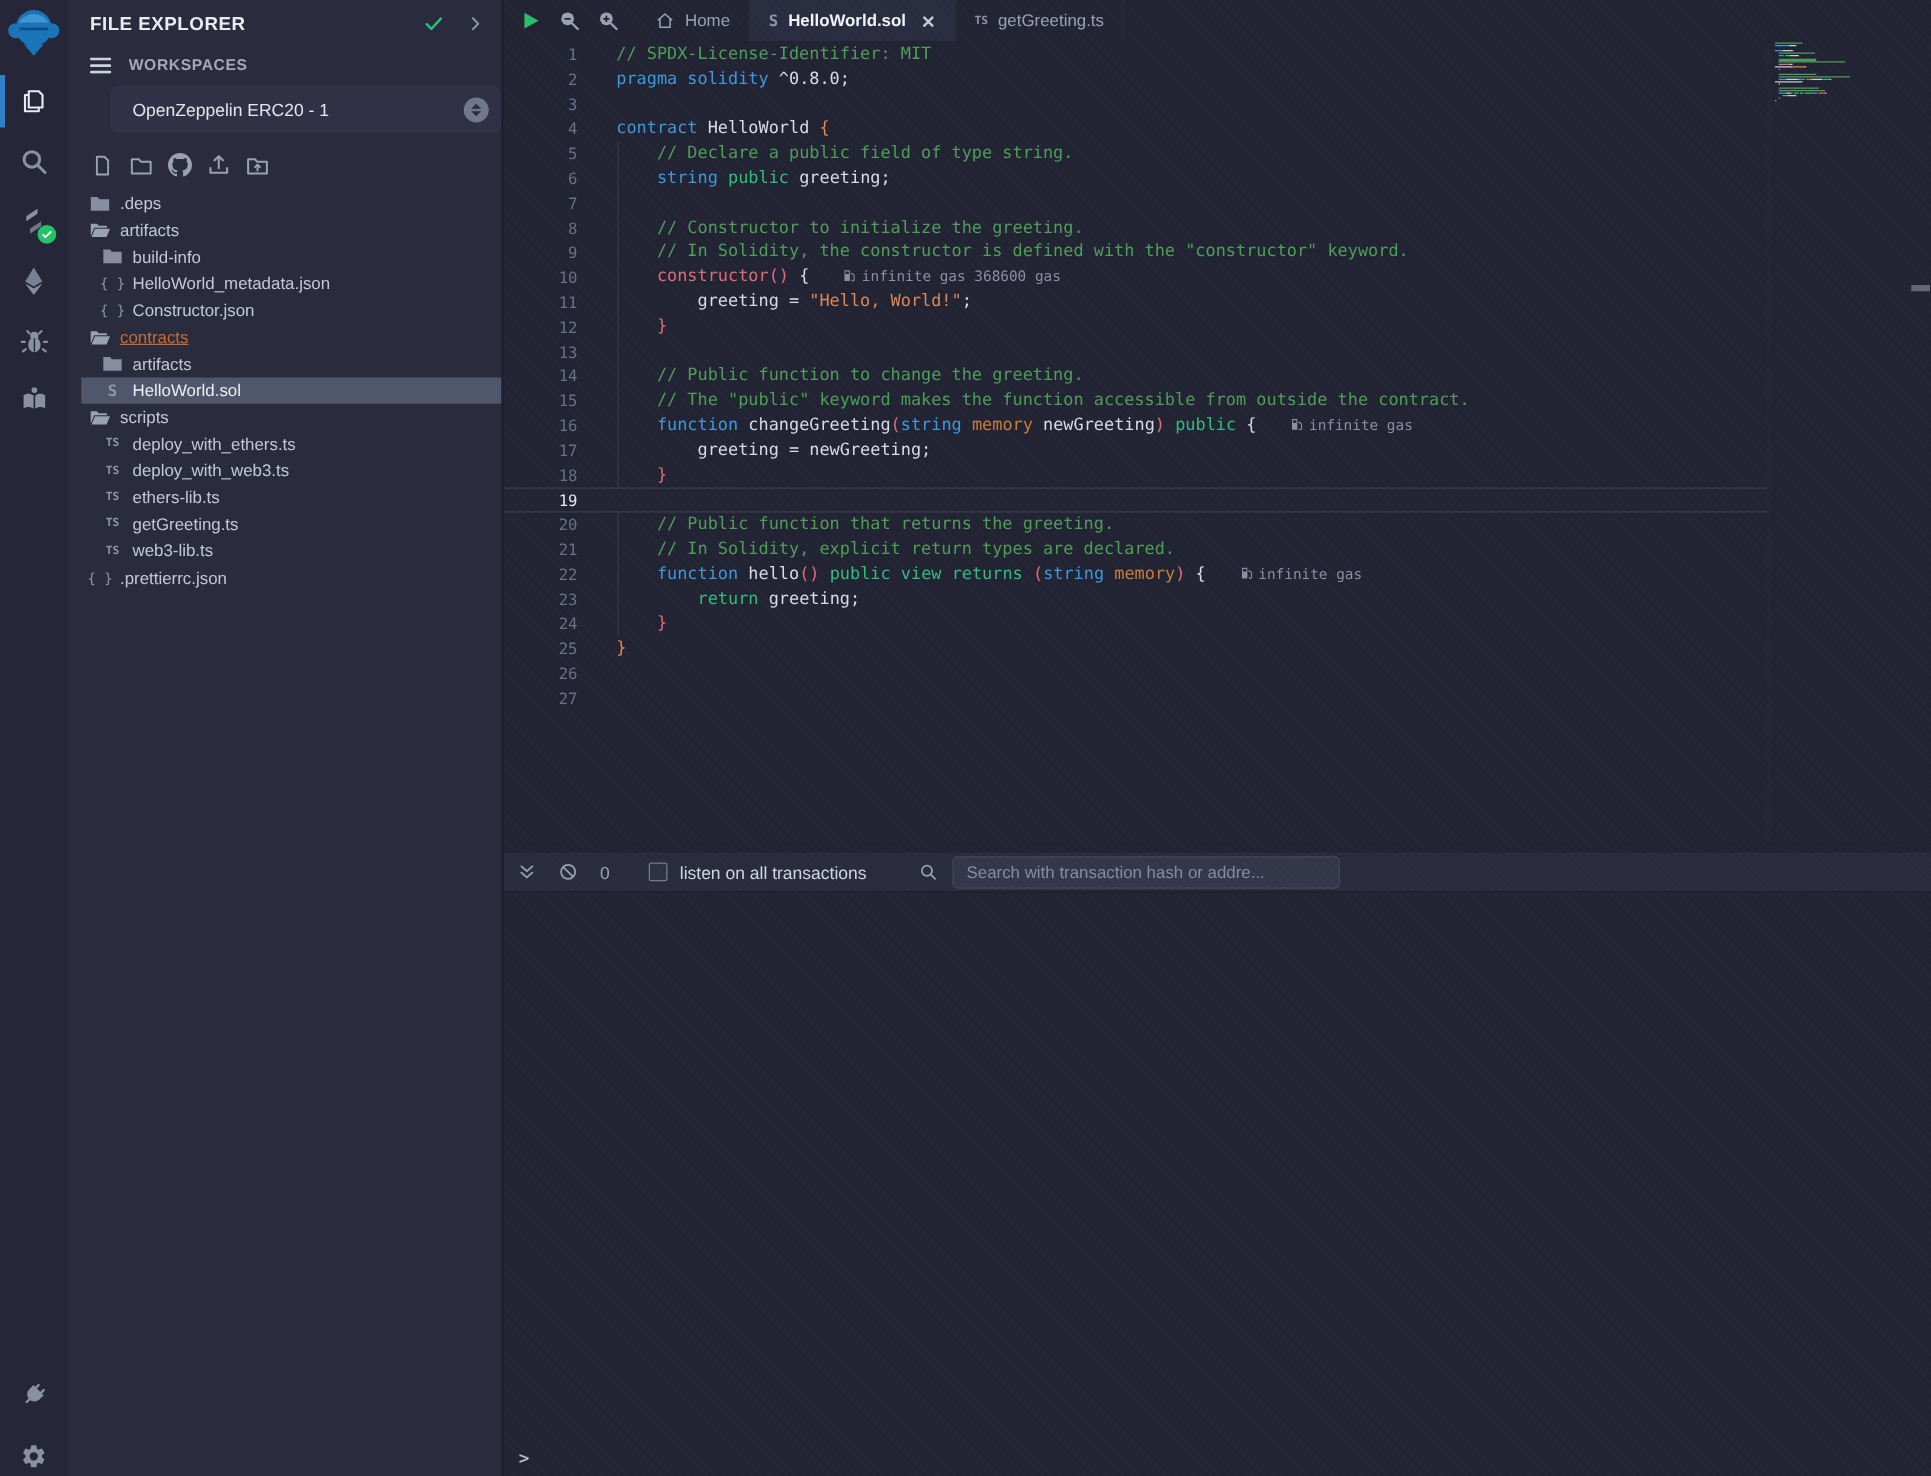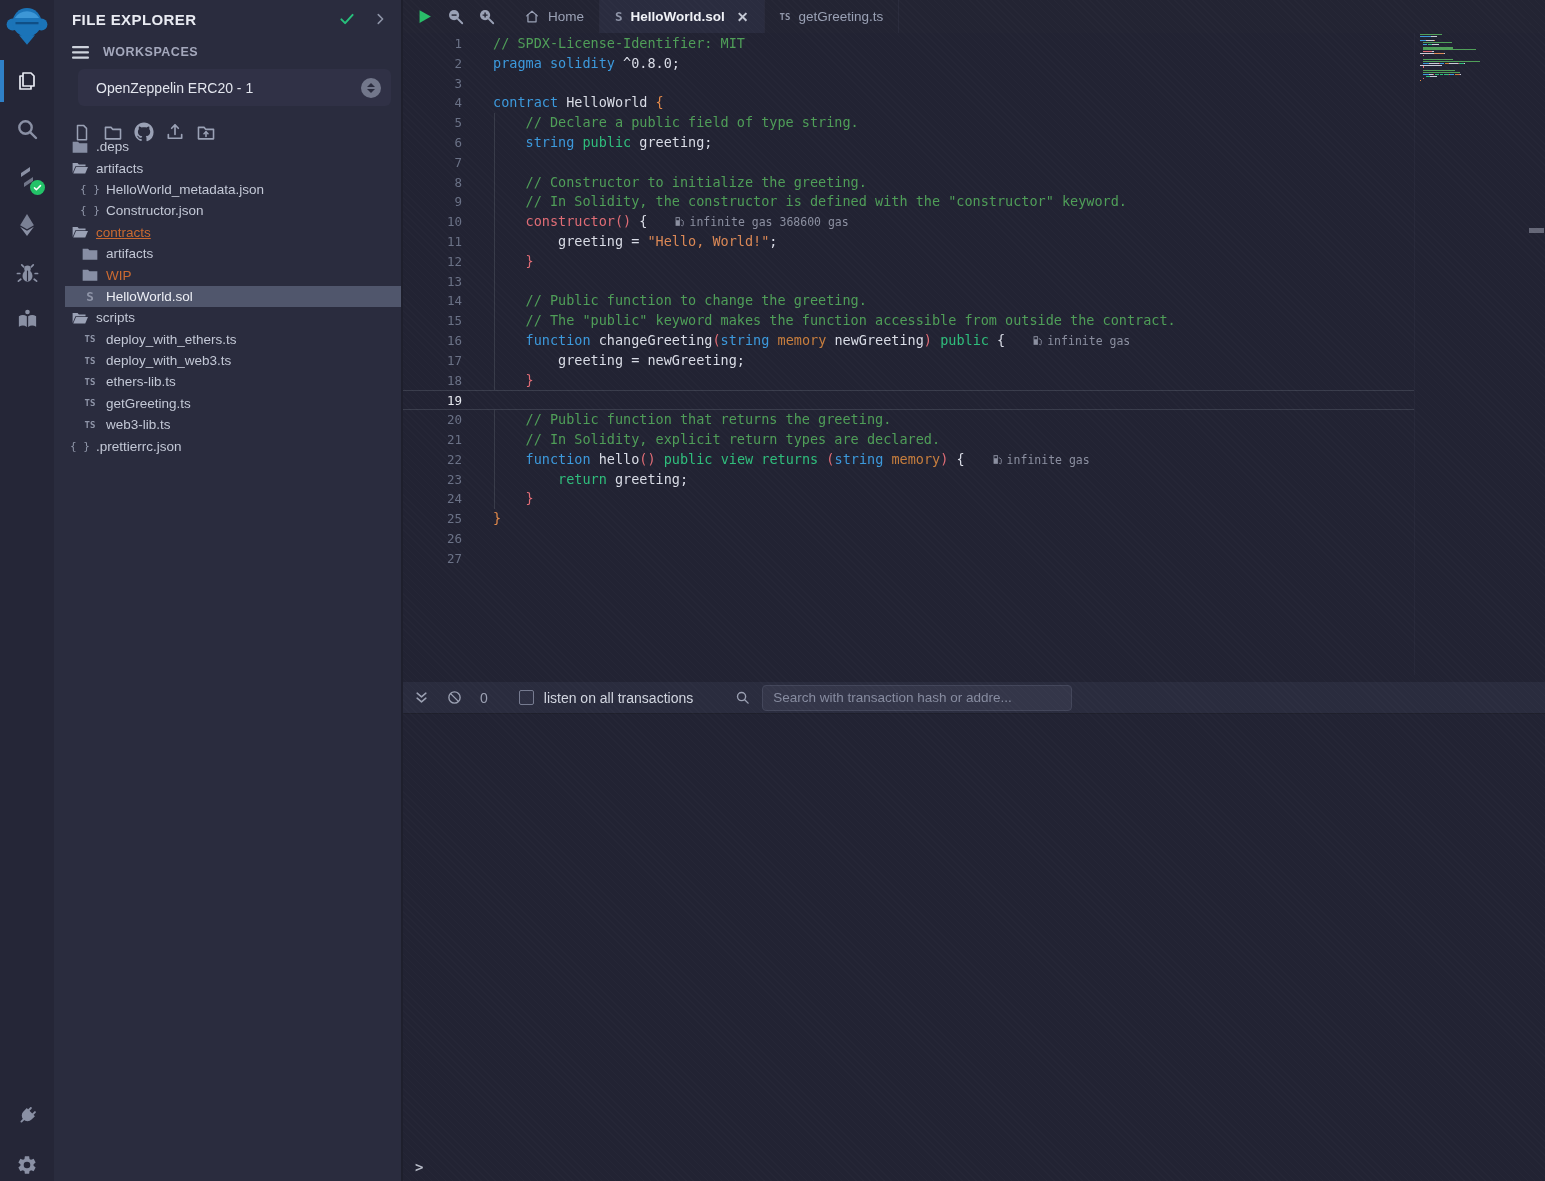--- a/index.html
+++ b/index.html
@@ -23,29 +23,29 @@
   .act-item .badge{ position:absolute; right:9px; bottom:5px; width:15px; height:15px; border-radius:50%; background:#23c268; display:flex; align-items:center; justify-content:center; }
   .act-item.active::before{ content:""; position:absolute; left:0; top:2px; bottom:2px; width:4px; background:#2f80c7; }
   .logo-item{ height:52px; top:0; }
 
   
   .side-panel{ position:absolute; left:54px; top:0; width:349px; height:100%; background:#2a2c3e; border-right:2px solid #1e1f2c; z-index:2; }
   .sp-header{ position:absolute; top:8px; left:18px; right:14px; height:22px; display:flex; align-items:center; }
   .sp-title{ color:#e9ebf2; font-size:15px; font-weight:600; letter-spacing:.4px; flex:1; }
   .ws-row{ position:absolute; top:43px; left:18px; height:18px; display:flex; align-items:center; gap:14px; }
   .ws-label{ color:#a4a8bc; font-size:12.5px; font-weight:600; letter-spacing:.5px; }
-  .ws-select{ position:absolute; top:69px; left:24px; width:313px; height:37px; background:#303146; border-radius:6px;
+  .ws-select{ position:absolute; top:69px; left:34px; width:313px; height:37px; background:#303146; border-radius:6px;
     display:flex; align-items:center; padding:0 10px 0 18px; cursor:pointer; }
   .ws-name{ color:#e3e6ee; font-size:14px; flex:1; }
   .spin-circle{ width:20px; height:20px; border-radius:50%; background:#72778b; display:flex; flex-direction:column; align-items:center; justify-content:center; gap:2px; }
   .spin-circle i{ width:0; height:0; border-left:4px solid transparent; border-right:4px solid transparent; }
   .spin-circle i.up{ border-bottom:4px solid #2a2c3e; } .spin-circle i.dn{ border-top:4px solid #2a2c3e; }
   .sp-toolbar{ position:absolute; top:122px; left:18px; display:flex; gap:11px; }
   .sp-toolbar .icon{ width:20px; height:20px; cursor:pointer; }
-  .tree{ position:absolute; top:136px; left:0; right:0; }
+  .tree{ position:absolute; top:152px; left:0; right:0; }
   .tree-row{ position:relative; height:21.4px; display:flex; align-items:center; gap:8px; color:#c3c8d6; font-size:13.5px; cursor:pointer; white-space:nowrap; }
   .tree-row .icon{ width:16px; flex:0 0 16px; }
   .tree-row.modified{ color:#cb6a31; }
   .tree-row.selected{ background:#50566c; color:#eceef4; }
   .glyph{ font-family:"DejaVu Sans Mono",monospace; color:#8f95a8; }
 
   
   .main{ position:absolute; left:403px; top:0; right:0; height:100%; background:#222333; }
 
   .tabbar{ position:absolute; top:0; left:0; right:0; height:33px; background:#232433; display:flex; align-items:stretch; }
@@ -270,20 +270,28 @@
           <span class="icon">
             <svg width="17" height="14" viewBox="0 0 26 20" fill="#9aa1b5">
               <path d="M1 2h8l2.2 2.5H22V7H5.5L1 18z"></path>
               <path d="M6.5 8.5H26L21.5 19H2z"></path>
             </svg>
           </span>
           <span>artifacts</span>
         </div>
         <div class="tree-row" style="padding-left: 28px;">
           <span class="icon">
+            <svg width="16" height="14" viewBox="0 0 24 20" fill="#878ea4">
+              <path d="M1 2h8l2.2 2.5H23v14H1z"></path>
+            </svg>
+          </span>
+          <span>build-info</span>
+        </div>
+        <div class="tree-row" style="padding-left: 28px;">
+          <span class="icon">
             <span class="glyph" style="font-size:11px;">{ }</span>
           </span>
           <span>HelloWorld_metadata.json</span>
         </div>
         <div class="tree-row" style="padding-left: 28px;">
           <span class="icon">
             <span class="glyph" style="font-size:11px;">{ }</span>
           </span>
           <span>Constructor.json</span>
         </div>
@@ -296,28 +304,20 @@
           </span>
           <span>contracts</span>
         </div>
         <div class="tree-row" style="padding-left: 28px;">
           <span class="icon">
             <svg width="16" height="14" viewBox="0 0 24 20" fill="#878ea4">
               <path d="M1 2h8l2.2 2.5H23v14H1z"></path>
             </svg>
           </span>
           <span>artifacts</span>
-        </div>
-        <div class="tree-row modified" style="padding-left: 28px;">
-          <span class="icon">
-            <svg width="16" height="14" viewBox="0 0 24 20" fill="#878ea4">
-              <path d="M1 2h8l2.2 2.5H23v14H1z"></path>
-            </svg>
-          </span>
-          <span>WIP</span>
         </div>
         <div class="tree-row selected" style="margin-left: 11px; padding-left: 17px;">
           <span class="icon">
             <span class="glyph" style="font-size:12.5px;font-weight:bold;">S</span>
           </span>
           <span>HelloWorld.sol</span>
         </div>
         <div class="tree-row" style="padding-left: 18px;">
           <span class="icon">
             <svg width="17" height="14" viewBox="0 0 26 20" fill="#9aa1b5">

